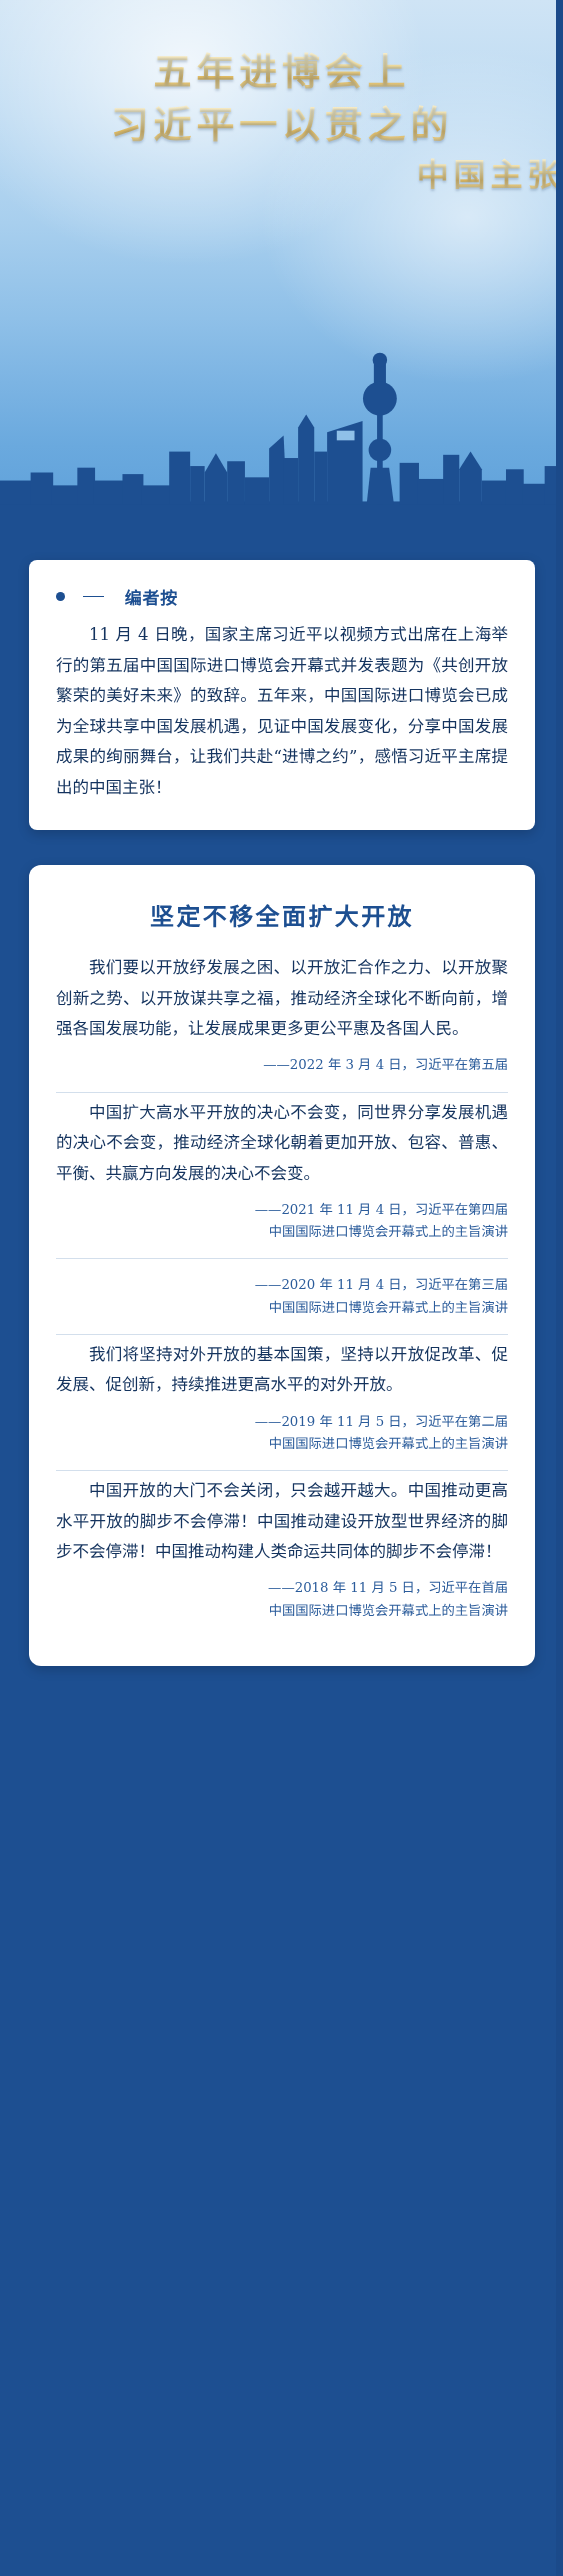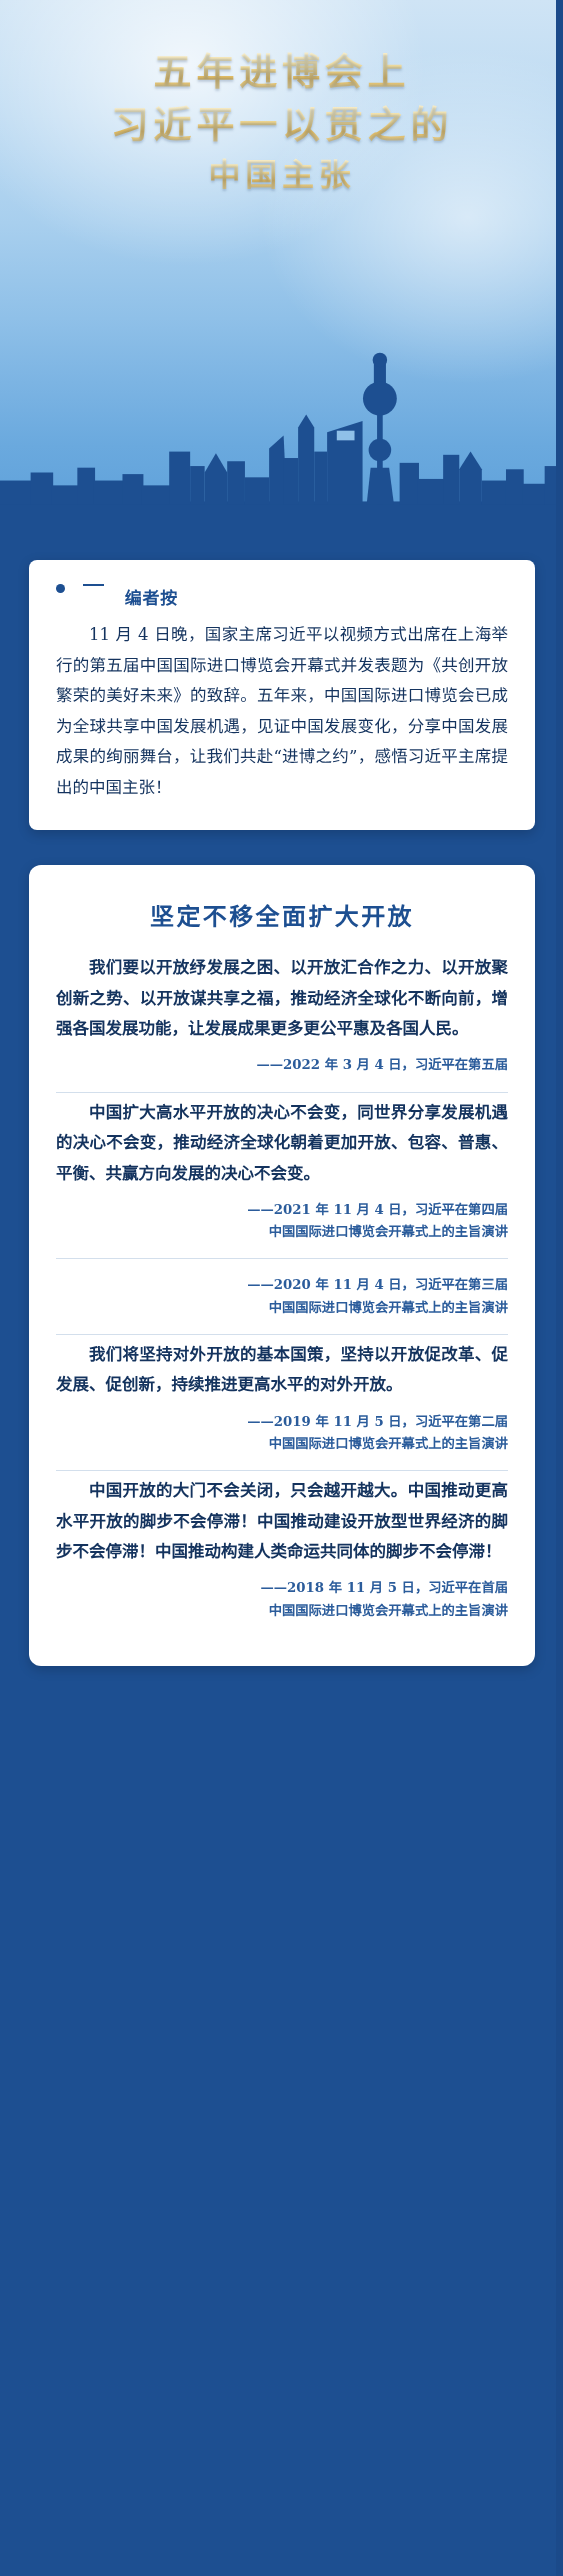--- a/index.html
+++ b/index.html
@@ -65,21 +65,21 @@
     letter-spacing: 4.8px;
     line-height: 1.28;
     background: linear-gradient(180deg, #fdf6dd 0%, #f3dd9a 38%, #e0b85c 62%, #f6e7b4 100%);
     -webkit-background-clip: text;
     background-clip: text;
     color: transparent;
     text-shadow: 0 1.6px 2.4px rgba(60,90,130,0.28);
   }
   .title-line.l1 { font-size: 38px; }
   .title-line.l2 { font-size: 38px; margin-top: 4.8px; }
-  .title-line.l3 { font-size: 32px; margin-top: 4.8px; }
+  .title-line.l3 { font-size: 32px; margin-top: 4.8px; text-align: right; }
 
   .skyline {
     position: absolute;
     left: 0;
     bottom: -0.8px;
     width: 564px;
     height: 201px;
   }
 
   
@@ -100,20 +100,21 @@
     box-sizing: border-box;
   }
 
   
   .card-note {
     padding: 24px 27px 27px 27px;
     margin-top: 29px;
   }
   .note-head {
     display: flex;
+    align-items: center;
     gap: 21px;
     margin-bottom: 11.3px;
   }
   .note-dot {
     width: 8.9px;
     height: 8.9px;
     border-radius: 50%;
     background: #1d4f91;
     flex: none;
   }
@@ -150,21 +151,20 @@
     font-size: 24px;
     font-weight: bold;
     color: #1d4f91;
     text-align: center;
     letter-spacing: 2.4px;
     margin: 4.8px 0 21px 0;
     font-family: "DejaVu Serif", "Liberation Serif", serif;
   }
   .quote-block {
     padding-bottom: 14.5px;
-    font-weight: bold;
   }
   .quote-block + .quote-block {
     border-top: 0.8px solid #d3dfec;
     padding-top: 5px;
   }
   .quote-text {
     font-size: 16.5px;
     line-height: 1.85;
     color: #14335e;
     text-align: justify;

